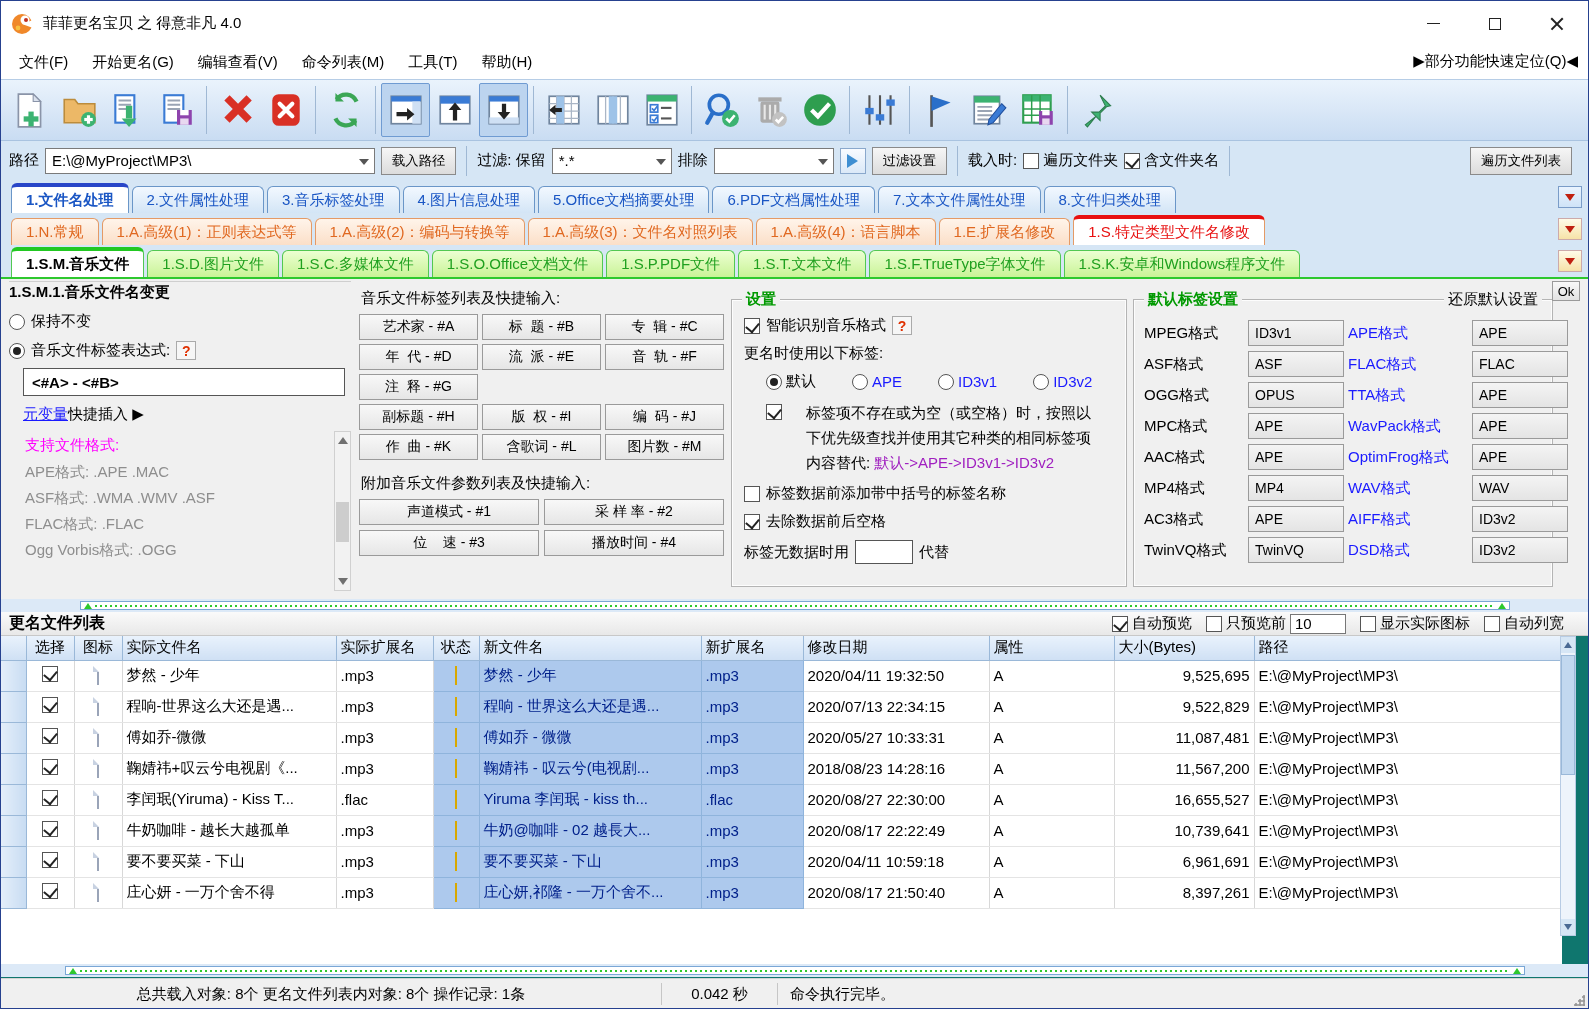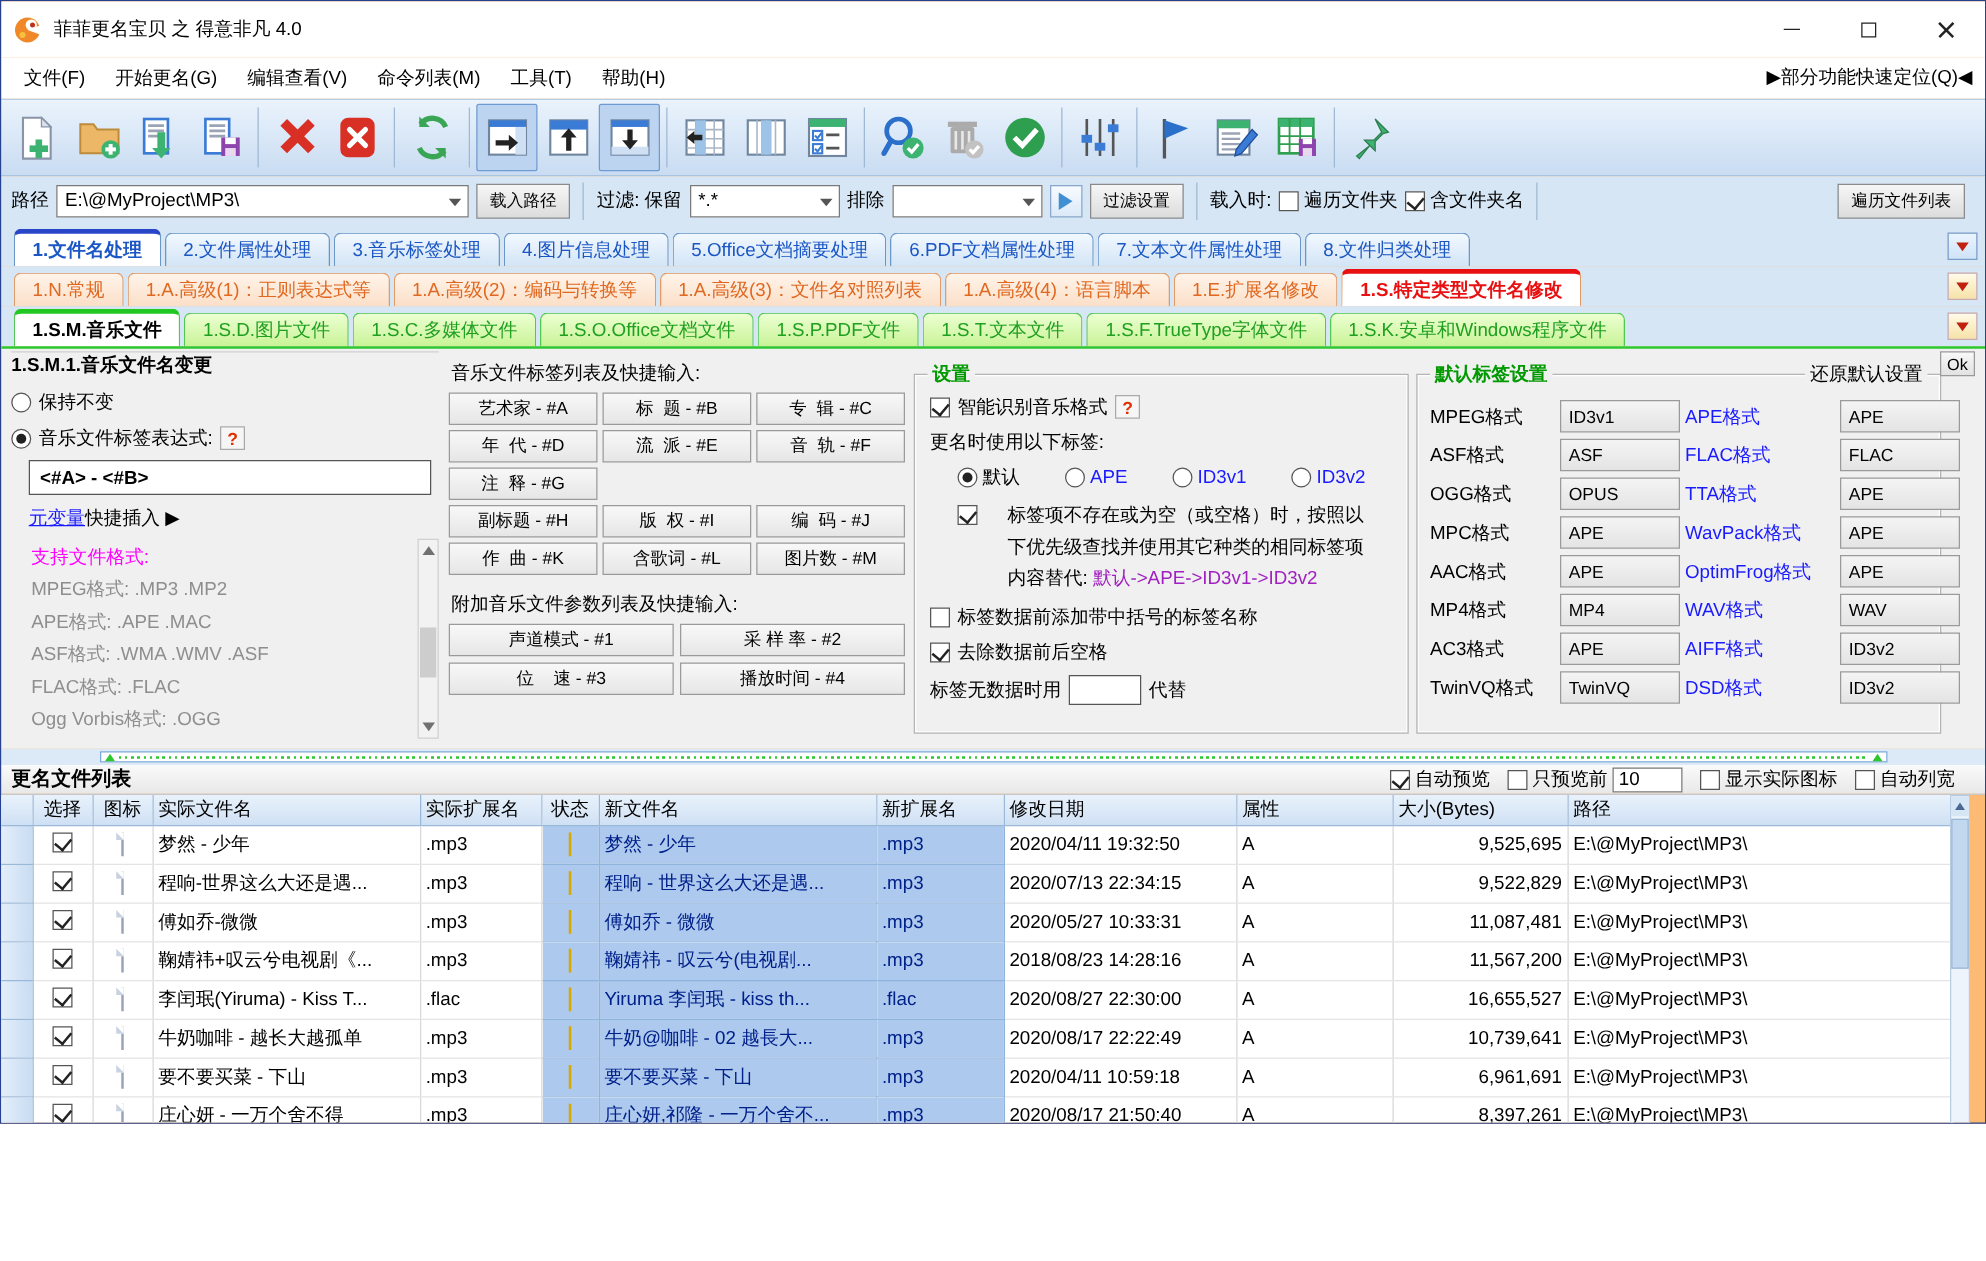--- a/index.html
+++ b/index.html
@@ -1,18 +1,18 @@
 <!DOCTYPE html>
 <html><head>
 <meta charset="utf-8">
 <style>
   * { margin:0; padding:0; box-sizing:border-box; }
   html,body { width:1589px; height:1009px; }
   body { font-family:"Liberation Sans","DejaVu Sans",sans-serif; font-size:15px; color:#000; background:#fff; }
-  .window { position:relative; width:1589px; height:899px; border:1px solid #26418f; overflow:hidden; background:#fdba74; }
+  .window { position:relative; width:1589px; height:1009px; border:1px solid #26418f; overflow:hidden; background:#0f766e; }
 
   
   .titlebar { position:absolute; left:0; top:0; width:100%; height:45px; background:#fff; display:flex; align-items:center; padding-left:10px; }
   .app-icon { width:24px; height:24px; margin-right:8px; }
   .title-text { font-size:15px; color:#000; }
   .win-controls { position:absolute; right:0; top:0; height:45px; display:flex; }
   .win-btn { width:62px; height:45px; display:flex; align-items:center; justify-content:center; }
   .glyph-min { width:13px; height:0; border-top:1.5px solid #222; }
   .glyph-max { width:12px; height:12px; border:1.5px solid #222; }
   .glyph-close { position:relative; width:14px; height:14px; }
@@ -46,21 +46,21 @@
   .cb-row { display:flex; align-items:center; gap:4px; white-space:nowrap; }
 
   
   .tabrow { position:absolute; left:0; width:100%; display:flex; align-items:flex-end; background:#d6e6f5; padding-left:10px; }
   .tabrow .tab { border:1px solid; border-bottom:none; border-radius:6px 6px 0 0; padding:4px 14px 3px; margin-right:3px; white-space:nowrap; cursor:default; }
   .tabs1 { top:179px; height:33px; }
   .tabs1 .tab { background:linear-gradient(#f2f8ff,#d3e5f6); border-color:#6a96c8; color:#1a56c4; }
   .tabs1 .tab.sel { background:#fff; border-top:4px solid #2946c8; font-weight:bold; }
   .tabs2 { top:212px; height:32px; }
   .tabs2 .tab { background:linear-gradient(#fff4ea,#fbdfc8); border-color:#e49a66; color:#e06820; }
-  .tabs2 .tab.sel { background:#fff; border-top:4px solid #e81010; color:#e81010; font-weight:bold; }
+  .tabs2 .tab.sel { background:#fff; border-top:4px solid #e81010; color:#e81010; font-weight:normal; }
   .tabs3 { top:244px; height:32px; }
   .tabs3 .tab { background:linear-gradient(#ecffd2,#c9f397); border-color:#52c852; color:#1fa01f; }
   .tabs3 .tab.sel { background:#fff; border-top:4px solid #22c822; color:#000; font-weight:bold; }
   .tab-drop { position:absolute; right:6px; bottom:5px; width:24px; height:22px; border:1px solid #caa; background:linear-gradient(#fffbe8,#f6e2a8); display:flex; align-items:center; justify-content:center; }
   .tabs1 .tab-drop { background:linear-gradient(#eaf4ff,#cfe3f7); border-color:#7a9cc8; }
   .drop-tri { width:0; height:0; border-left:5px solid transparent; border-right:5px solid transparent; border-top:7px solid #c02010; }
 
   
   .content { position:absolute; left:0; top:276px; width:100%; height:322px; background:#f0f0f0; border-top:2px solid #2ec82e; }
   .grp-title { color:#009900; background:#f0f0f0; padding:0 4px;font-weight:bold; }
@@ -469,21 +469,20 @@
       <div class="expr-combo">
         <span>&lt;#A&gt; - &lt;#B&gt;</span>
         <span class="chev"></span>
       </div>
       <div class="meta-row">
         <span class="link">元变量</span>
         <span>快捷插入 ▶</span>
       </div>
       <div class="fmt-title">支持文件格式:</div>
       <div class="fmt-list" id="fmt-list">
-          <div>MPEG格式: .MP3 .MP2</div>
           <div>APE格式: .APE .MAC</div>
           <div>ASF格式: .WMA .WMV .ASF</div>
           <div>FLAC格式: .FLAC</div>
           <div>Ogg Vorbis格式: .OGG</div>
         </div>
       <div class="lp-scroll">
         <span class="sb-arrow sb-up"></span>
         <span class="sb-thumb"></span>
         <span class="sb-arrow sb-dn"></span>
       </div>

